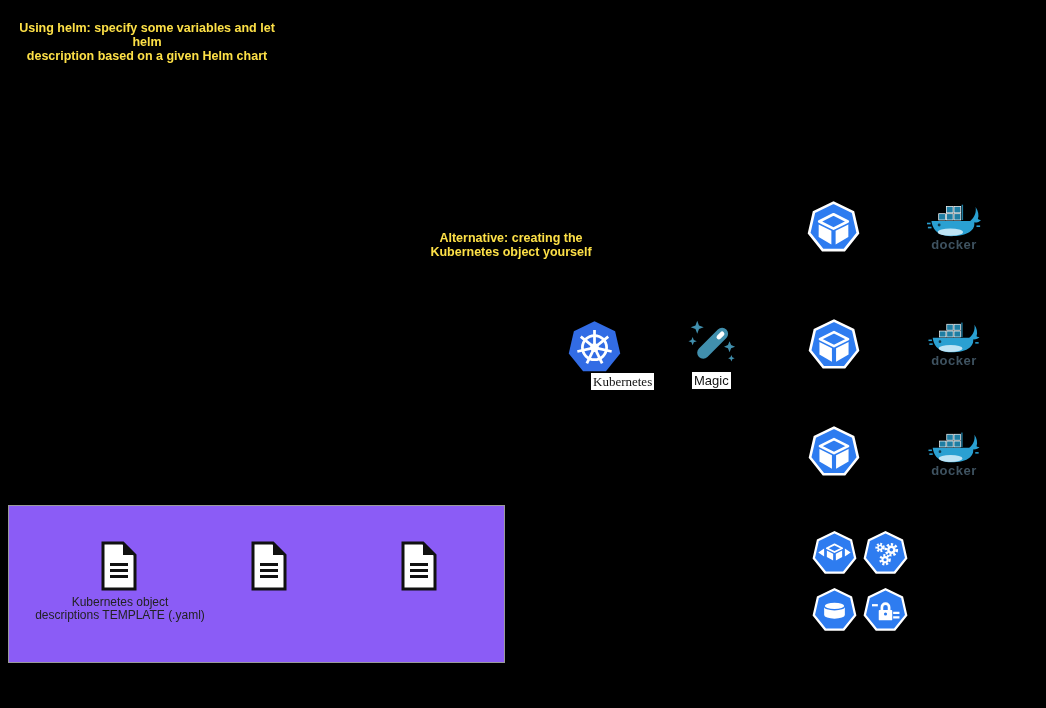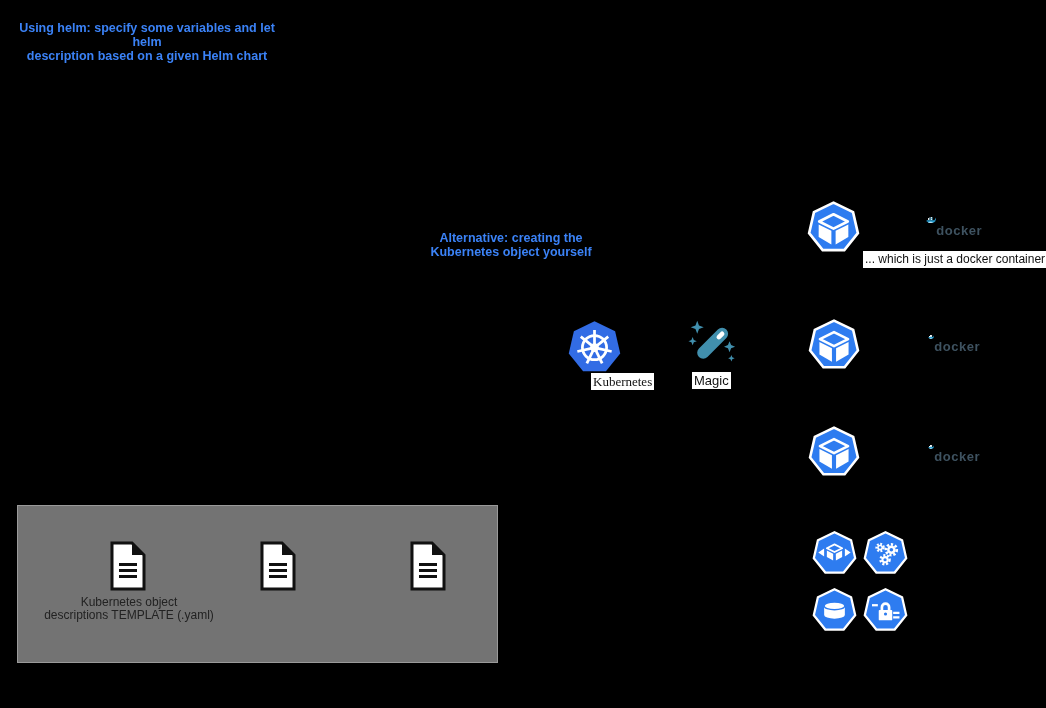--- a/index.html
+++ b/index.html
@@ -1,26 +1,26 @@
 <!DOCTYPE html>
 <html><head>
 <meta charset="utf-8">
 <style>
   html,body{margin:0;padding:0;background:#000;}
   #stage{position:relative;width:1046px;height:708px;background:#000;overflow:hidden;
          font-family:"Liberation Sans",sans-serif;}
   .abs{position:absolute;}
-  .note{color:#3b82f6;font-weight:bold;font-size:12.5px;line-height:14px;text-align:center;}
+  .note{color:#fde047;font-weight:bold;font-size:12.5px;line-height:14px;text-align:center;}
   .chip{display:inline-block;background:#fff;color:#111;padding:0 2px;white-space:nowrap;}
   .lbl{font-size:13px;line-height:17px;}
   .cap{font-size:12px;line-height:17px;}
   .icon svg{display:block;}
-  .dockerblock{display:flex;align-items:flex-end;}
+  .dockerblock{display:flex;flex-direction:column;align-items:center;}
   .dockerword{font-weight:bold;font-size:13px;letter-spacing:0.5px;color:#3E5260;margin-top:-1px;}
-  #template-box{left:17px;top:505px;width:479px;height:156px;background:#737373;border:1px solid #9a9a9a;}
+  #template-box{left:8px;top:505px;width:479px;height:156px;background:#8b5cf6;border:1px solid #9a9a9a;padding-left:16px;}
   .tmpl-caption{color:#222;font-size:12px;line-height:13px;text-align:center;}
 </style>
 </head>
 <body>
 
 <div id="stage">
 
   <div class="abs note" style="left:7px;top:21px;width:280px;">
     <div>Using helm: specify some variables and let helm</div>
     <div>description based on a given Helm chart</div>
@@ -78,23 +78,20 @@
       <path d="M5,21 L52,21 C53.5,25 52.5,29 49,32 C44,36.5 35,38 27,38 C17,38 9,34 6.5,27 C5.5,24.5 5,22.5 5,21 Z" fill="#2AA0D2"></path>
       <ellipse cx="26" cy="33.5" rx="14" ry="4" fill="#BEE3F4"></ellipse>
       <circle cx="13.5" cy="25.5" r="1.6" fill="#123A4D"></circle>
       <path d="M48,21 C53,17 55,11 54,5.5 C57,9.5 58,15 56.5,19 C58,20 59.2,20.3 60,20 C58.5,22.5 54,23.5 50,22.5 Z" fill="#2AA0D2"></path>
       <rect x="0" y="23" width="4" height="1.8" fill="#2AA0D2"></rect>
       <rect x="1" y="27.5" width="4" height="1.8" fill="#2AA0D2"></rect>
       <rect x="55" y="26" width="4" height="1.8" fill="#2AA0D2"></rect>
     </svg>
     <div class="dockerword">docker</div>
   </div>
-  <div class="abs" style="left:863px;top:249px;">
-    <span class="chip cap">... which is just a docker container</span>
-  </div>
 
   <div class="abs icon" style="left:808px;top:318px;">
     <svg width="52" height="52" viewBox="0 0 100 100">
       <polygon points="50,5 86.9,22.8 96,62.6 70.4,94.6 29.6,94.6 4,62.6 13.1,22.8" fill="#2E7CF0" stroke="#fff" stroke-width="5"></polygon>
       <polygon points="50,27 77,40.5 50,54 23,40.5" fill="#2E7CF0" stroke="#fff" stroke-width="5" stroke-linejoin="round"></polygon>
       <polygon points="22,46 46,58 46,84 22,70" fill="#fff"></polygon>
       <polygon points="54,58 78,46 78,70 54,84" fill="#fff"></polygon>
     </svg>
   </div>
   <div class="abs dockerblock" style="left:928px;top:320px;width:52px;">

